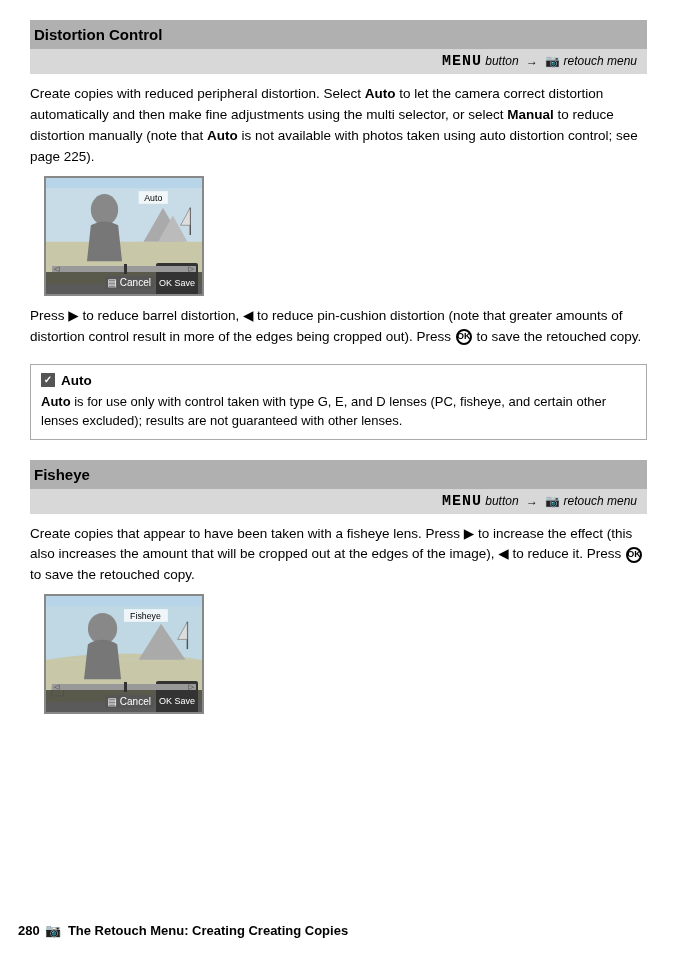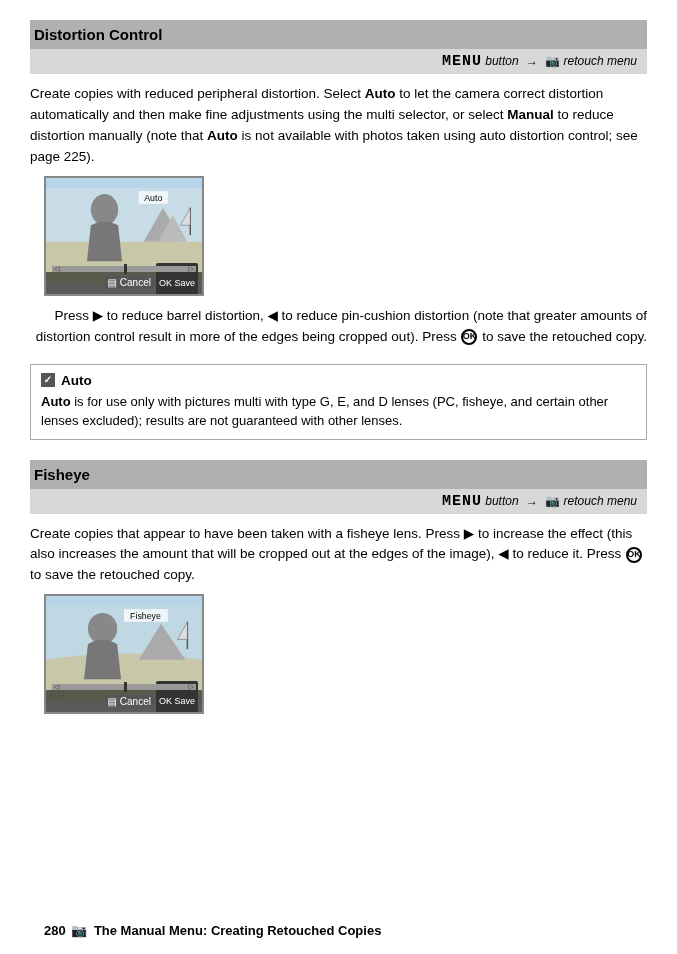--- a/index.html
+++ b/index.html
@@ -97,21 +97,20 @@
       font-size: 9px;
       color: #fff;
       background: #333;
       padding: 15px 3px;
       border-radius: 2px;
     }
     
     .full-text {
       line-height: 1.55;
       margin-bottom: 16px;
-      text-align: right;
     }
     
     .note-box {
       border: 1px solid #aaa;
       padding: 8px 10px;
       margin: 12px 0 20px 0;
       background: #fff;
     }
     .note-box .note-title {
       font-weight: bold;
@@ -131,21 +130,21 @@
       line-height: 14px;
     }
     .note-box p {
       line-height: 1.5;
       font-size: 13px;
     }
     
     .page-footer {
       position: absolute;
       bottom: 16px;
-      left: 44px;
+      left: 18px;
       right: 30px;
       display: flex;
       align-items: center;
       gap: 6px;
       font-size: 13px;
       font-weight: bold;
     }
     .page-footer .page-num {
       font-size: 13px;
       font-weight: bold;
@@ -239,21 +238,21 @@
     <p class="full-text">
       <span>Press ▶ to reduce barrel distortion, ◀ to reduce pin-cushion distortion (note that greater amounts of distortion control result in more of the edges being cropped out).  Press </span><span class="ok-circle">OK</span><span> to save the retouched copy.</span>
     </p>
 
     <div class="note-box">
       <div class="note-title">
         <span class="check-icon">✓</span>
         <span class="bold">Auto</span>
       </div>
       <p>
-        <span class="bold">Auto</span><span> is for use only with pictures multi with type G, E, and D lenses (PC, fisheye, and certain other lenses excluded); results are not guaranteed with other lenses.</span>
+        <span class="bold">Auto</span><span> is for use only with control taken with type G, E, and D lenses (PC, fisheye, and certain other lenses excluded); results are not guaranteed with other lenses.</span>
       </p>
     </div>
 
   </div>
 
   <div>
 
     <div class="section-header">
       <span>Fisheye</span>
     </div>
@@ -310,14 +309,14 @@
       </div>
     </div>
 
   </div>
 
 </div>
 
 <div class="page-footer">
   <span class="page-num">280</span>
   <span>📷</span>
-  <span>The Manual Menu: Creating Retouched Copies</span>
+  <span>The Retouch Menu: Creating Creating Copies</span>
 </div>
 
 </body></html>

